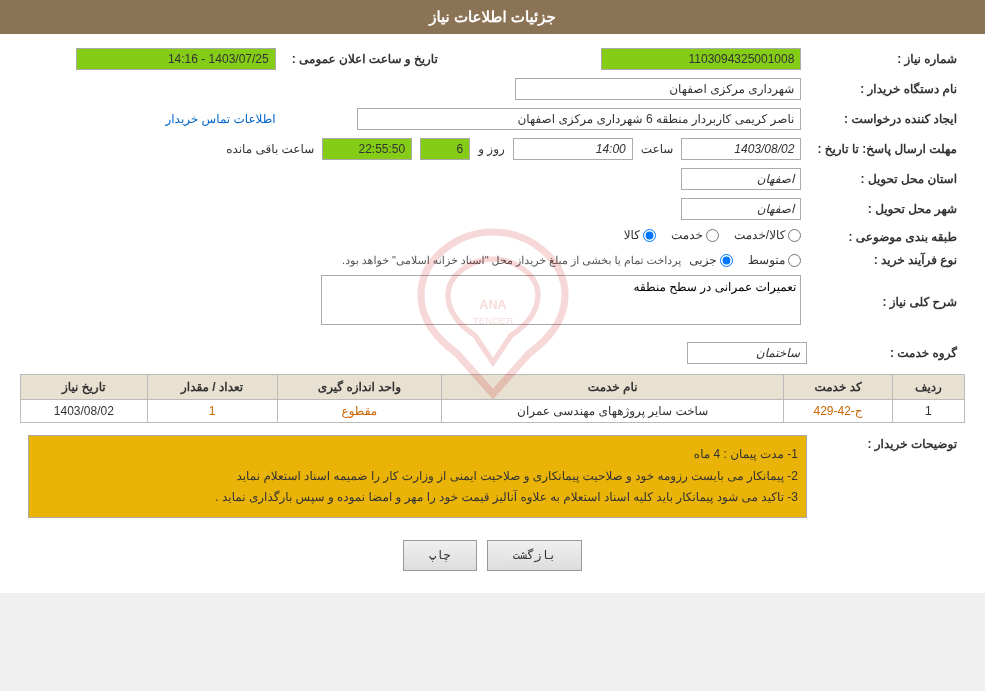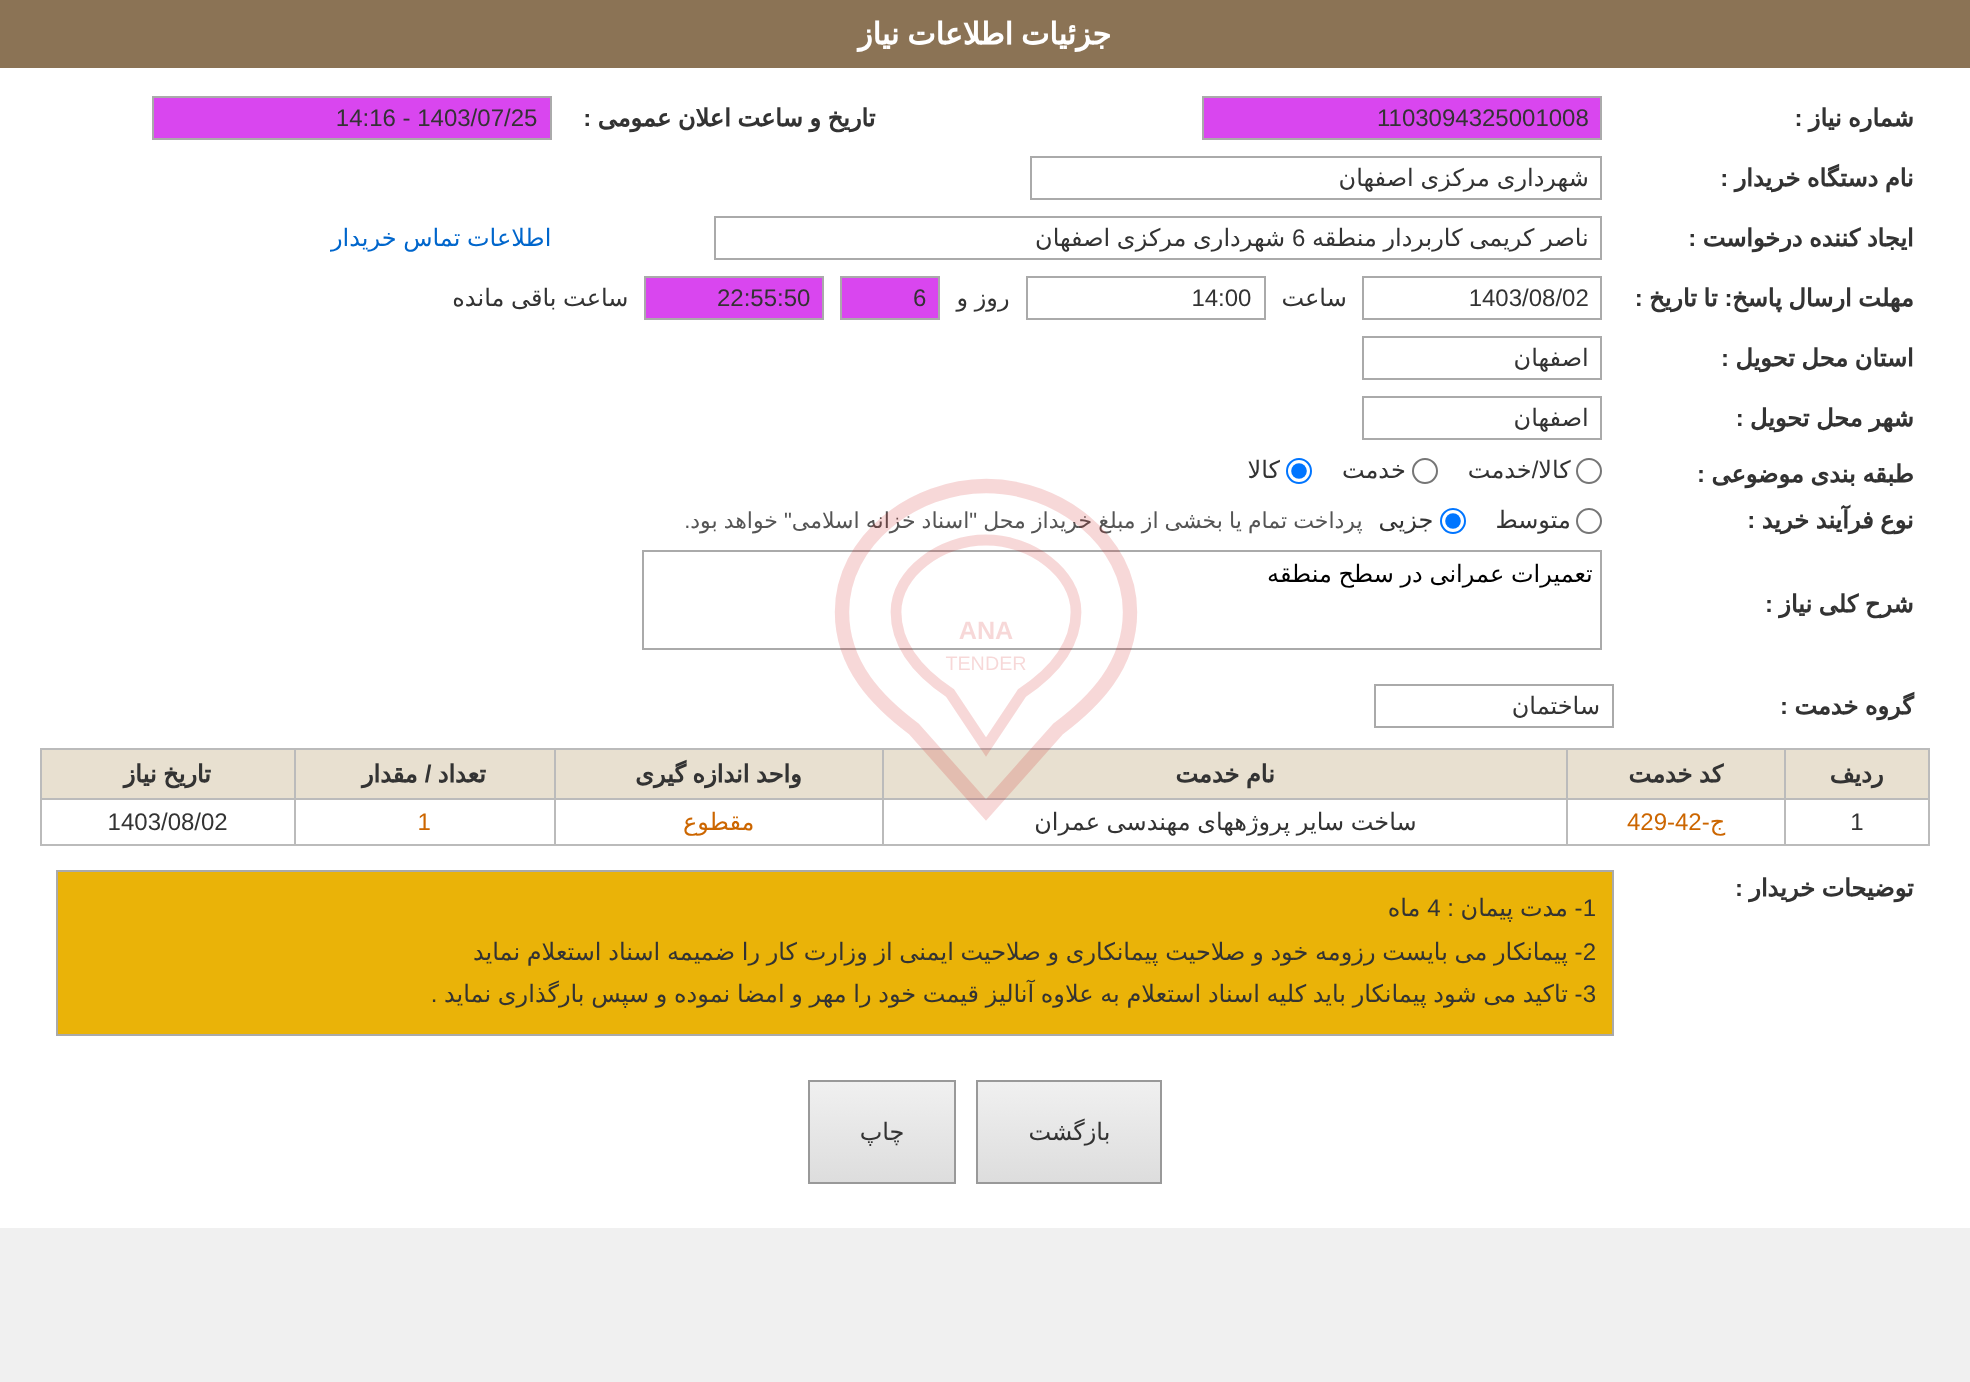--- a/index.html
+++ b/index.html
@@ -41,21 +41,21 @@
       font-weight: bold;
       width: 150px;
       color: #333;
     }
     .value-cell {
       text-align: right;
     }
     .input-box {
       border: 1px solid #aaa;
       padding: 3px 6px;
-      background: #d946ef;
+      background: #84cc16;
       display: inline-block;
       min-width: 200px;
       text-align: right;
     }
     .input-box-wide {
       border: 1px solid #aaa;
       padding: 3px 6px;
       background: #fff;
       display: inline-block;
       width: 286px;
@@ -69,20 +69,21 @@
       width: 444px;
       text-align: right;
     }
     .input-box-small {
       border: 1px solid #aaa;
       padding: 3px 6px;
       background: #fff;
       display: inline-block;
       width: 120px;
       text-align: right;
+      font-style: italic;
     }
     .link-blue {
       color: #0066cc;
       cursor: pointer;
       text-decoration: none;
     }
     .section-header {
       background: #d6c9a8;
       padding: 6px 15px;
       font-size: 13px;
@@ -151,25 +152,25 @@
       line-height: 1.8;
       font-size: 12px;
     }
     .button-row {
       display: flex;
       justify-content: center;
       gap: 10px;
       padding: 12px 0;
     }
     .btn {
-      padding: 18px 25px;
+      padding: 7px 25px;
       border: 1px solid #999;
       cursor: pointer;
       font-size: 12px;
-      font-family: Liberation Sans, sans-serif;
+      font-family: Liberation Mono, monospace;
     }
     .btn-back {
       background: linear-gradient(to bottom, #f0f0f0, #ddd);
       color: #333;
     }
     .btn-print {
       background: linear-gradient(to bottom, #f0f0f0, #ddd);
       color: #333;
     }
     .description-textarea {

